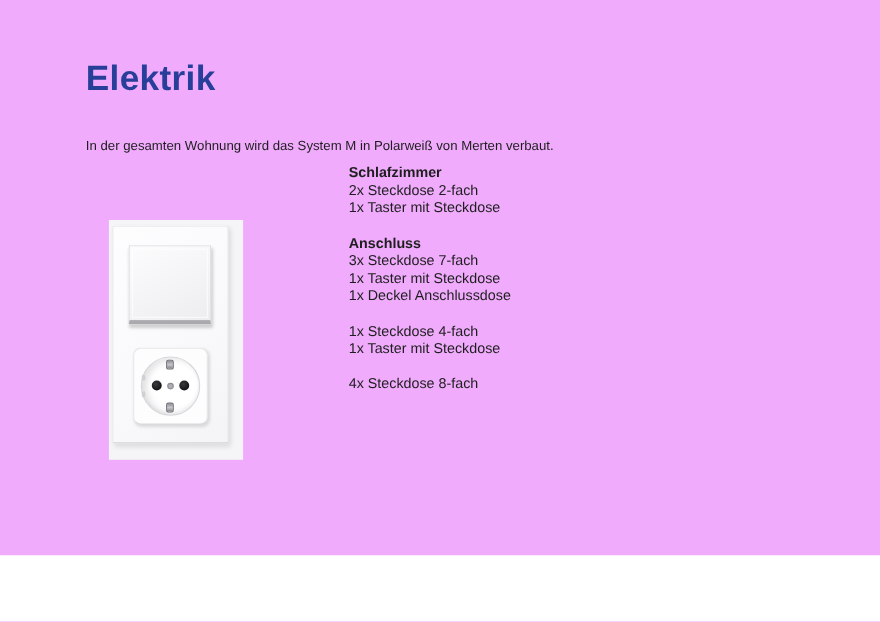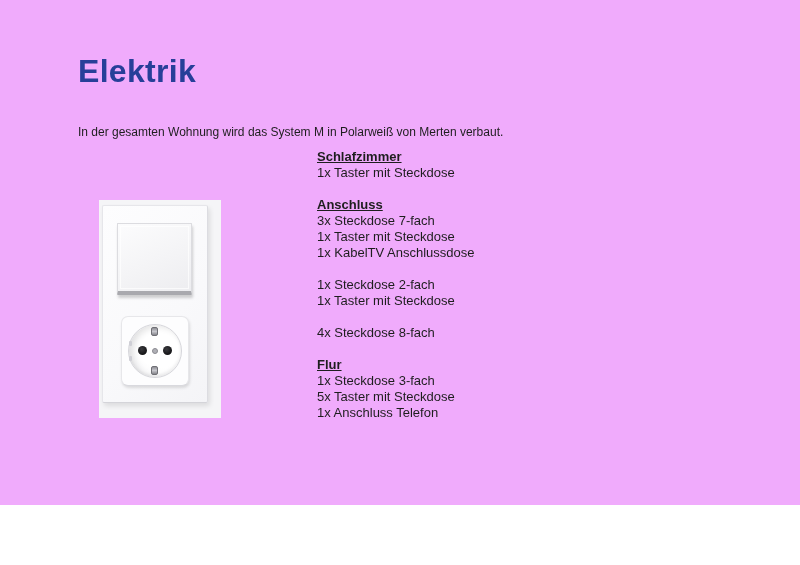--- a/index.html
+++ b/index.html
@@ -37,21 +37,21 @@
   
   .list {
     position: absolute;
     left: 317px;
     top: 149px;
     font-size: 13px;
     line-height: 16px;
     color: var(--text-color, #1e1e1e);
   }
   .section { margin-bottom: 16px; }
-  .section-name { font-weight: bold; text-decoration: underline; }
+  .section-name { font-weight: bold; }
   .section.extra-gap .items { margin-top: 5px; }
 
   
   .photo {
     position: absolute;
     left: 99px;
     top: 200px;
     width: 122px;
     height: 218px;
     background: var(--photo-bg, #f5f5f7);
@@ -177,50 +177,43 @@
           <div class="notch n2"></div>
         </div>
       </div>
     </div>
   </div>
 
   <div class="list" id="room-list">
   <div class="section">
     <div class="section-name">Schlafzimmer</div>
     <div class="items">
+          <div>2x Steckdose 2-fach</div>
           <div>1x Taster mit Steckdose</div>
         </div>
   </div>
 
   <div class="section">
     <div class="section-name">Anschluss</div>
     <div class="items">
           <div>3x Steckdose 7-fach</div>
           <div>1x Taster mit Steckdose</div>
-          <div>1x KabelTV Anschlussdose</div>
-        </div>
-  </div>
-
-  <div class="section">
-    <div class="items">
-          <div>1x Steckdose 2-fach</div>
+          <div>1x Deckel Anschlussdose</div>
+        </div>
+  </div>
+
+  <div class="section">
+    <div class="items">
+          <div>1x Steckdose 4-fach</div>
           <div>1x Taster mit Steckdose</div>
         </div>
   </div>
 
   <div class="section">
     <div class="items">
           <div>4x Steckdose 8-fach</div>
         </div>
   </div>
 
 
-  <div class="section">
-    <div class="section-name">Flur</div>
-    <div class="items">
-          <div>1x Steckdose 3-fach</div>
-          <div>5x Taster mit Steckdose</div>
-          <div>1x Anschluss Telefon</div>
-        </div>
-  </div>
 </div>
 
 </div>
 
 </body></html>

